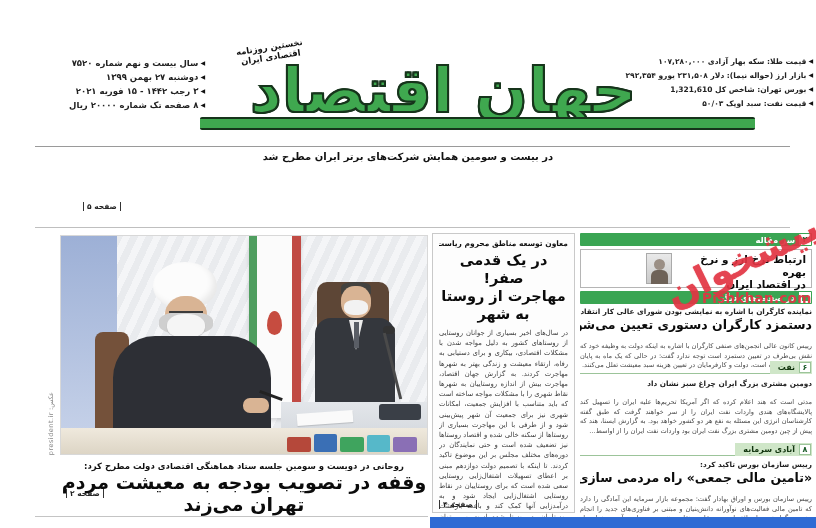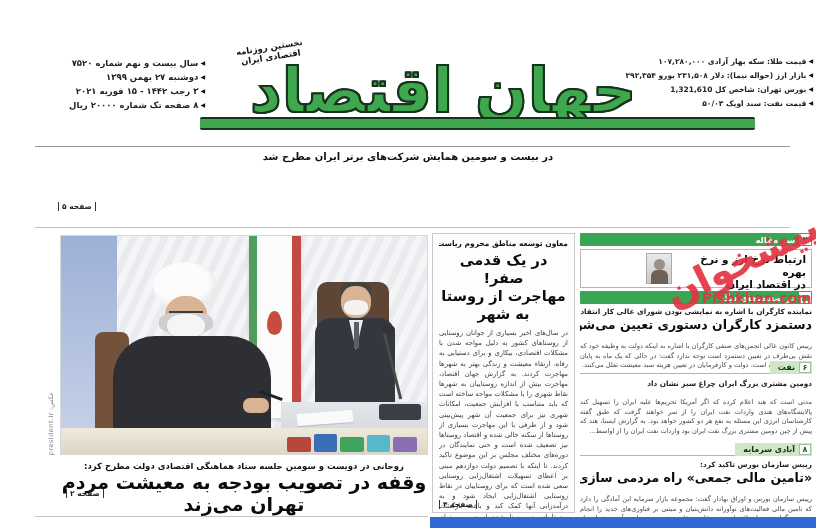--- a/index.html
+++ b/index.html
@@ -19,21 +19,21 @@
   .logo-bar { position:absolute; left:5px; bottom:0; width:555px; height:13px; background:#3fa84f; border-top:2px solid #16341b; border-bottom:2px solid #16341b; border-radius:2px; }
   .tagline { position:absolute; left:40px; top:28px; width:70px; transform:rotate(-9deg); text-align:center; font-size:8.5px; font-weight:bold; color:#111; line-height:10px; }
 
   .rule-top { position:absolute; left:35px; top:146px; width:755px; height:1px; background:#9a9a9a; }
   .rule-lead { position:absolute; left:35px; top:227px; width:755px; height:1px; background:#bfbfbf; }
 
   
   .lead-kicker { position:absolute; left:0; right:0; top:151px; text-align:center; font-size:10px; font-weight:bold; color:#111; }
   .lead-headline { position:absolute; left:0; right:0; top:160px; text-align:center; font-size:38px; font-weight:bold; color:#0b0b0b; letter-spacing:-1px; }
   .page-ref { font-size:7.5px; color:#222; border-left:1px solid #333; border-right:1px solid #333; padding:0 3px; font-weight:bold; }
-  .lead-ref { position:absolute; left:58px; top:202px; }
+  .lead-ref { position:absolute; left:83px; top:202px; }
 
   
   .photo-col { position:absolute; left:60px; top:233px; width:368px; height:282px; }
   .photo { position:absolute; left:0; top:2px; width:368px; height:220px; background:#eceef1; border:1px solid #d8d8d8; overflow:hidden; direction:ltr; }
   .p-wall { position:absolute; inset:0; background:repeating-linear-gradient(115deg,#f4f5f7 0 7px,#e9ebee 7px 14px); }
   .p-panel { position:absolute; left:0; top:0; width:56px; height:100%; background:linear-gradient(180deg,#9db0d6,#c9d4ea); }
   .p-flag { position:absolute; left:188px; top:0; width:52px; height:182px; background:#fbfbfb; box-shadow:0 2px 4px rgba(0,0,0,.15); }
   .p-flag-green { position:absolute; left:0; top:0; width:8px; height:100%; background:#4f9e5f; }
   .p-flag-red { position:absolute; right:0; top:0; width:9px; height:100%; background:#c14a44; }
   .p-flag-emblem { position:absolute; left:18px; top:75px; width:15px; height:24px; background:#c0392b; border-radius:50% 50% 50% 50%/60% 60% 40% 40%; opacity:.9; }

